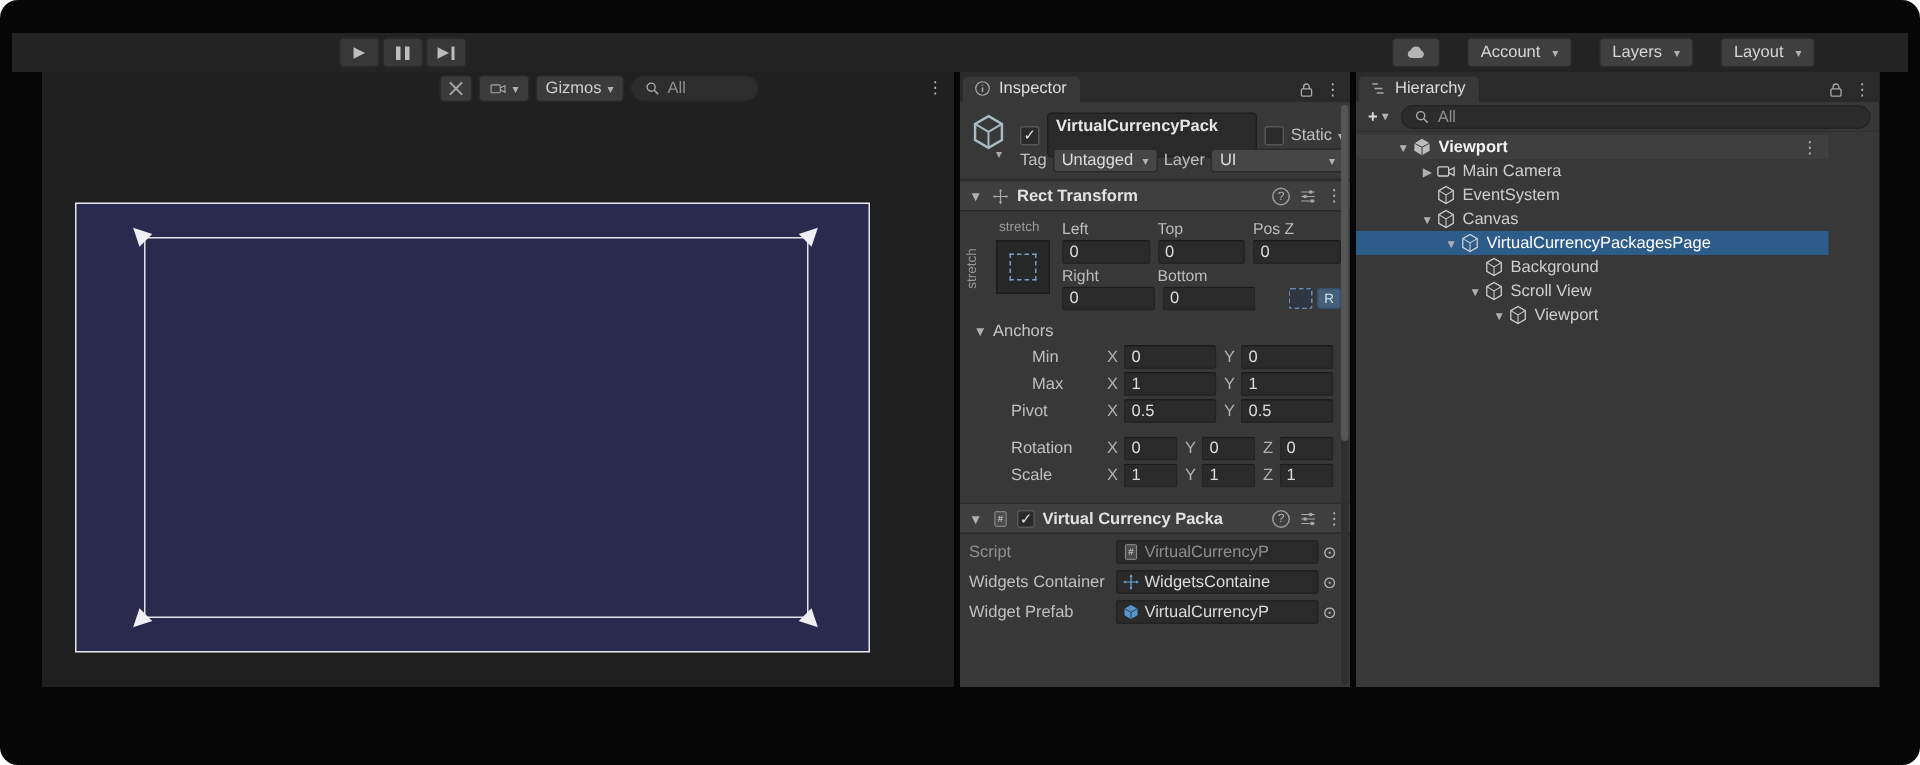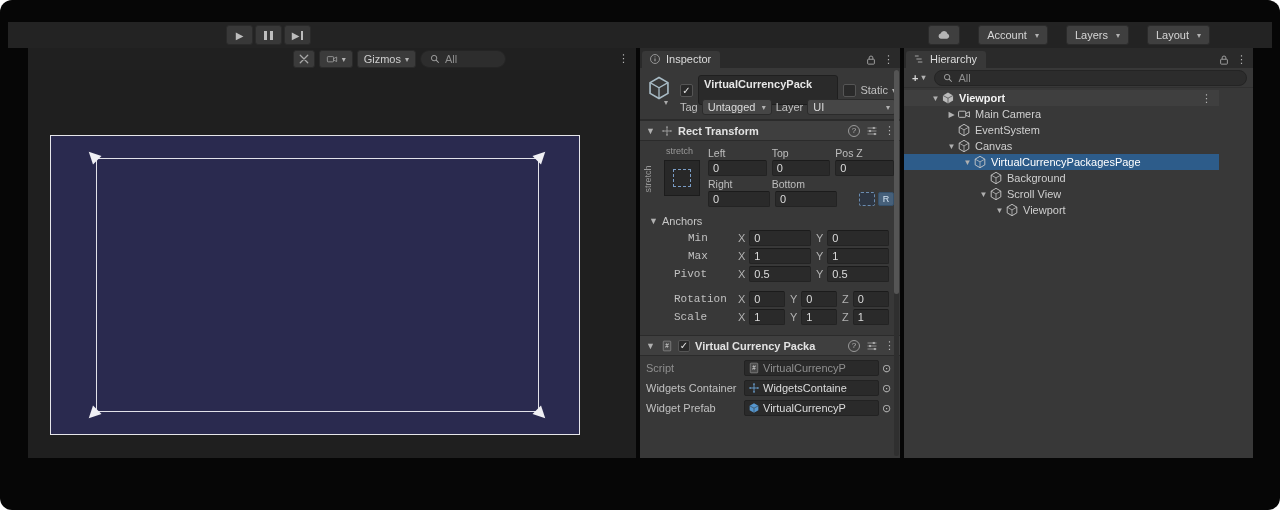--- a/index.html
+++ b/index.html
@@ -75,21 +75,21 @@
   .lbl-row span { flex:1; }
   .fld-row { display:flex; gap:5px; margin-bottom:2px; }
   .f { background:#2a2a2a; border:1px solid #232323; border-top-color:#1b1b1b; border-radius:2px; height:16px; line-height:15px; padding:0 4px; color:#dcdcdc; cursor:text; }
   .fld-row .f { flex:1; }
   .btn-cell { flex:1; display:flex; justify-content:flex-end; gap:3px; align-items:center; }
   .mini-btn { width:16px; height:14px; border-radius:2px; font-size:9px; display:flex; align-items:center; justify-content:center; cursor:pointer; }
   .mini-dash { border:1px dashed #6b8cb0; color:#6b8cb0; background:#2e3642; }
   .mini-r { background:#46607a; color:#d4e4f2; border:1px solid #35506a; }
   .anchors-row { display:flex; align-items:center; gap:3px; margin:5px 0 3px 2px; color:#c6c6c6; }
   .prow { display:flex; align-items:center; margin:2px 0; }
-  .plabel { width:92px; padding-left:28px; color:#c0c0c0; flex:none;font-family:Liberation Mono, monospace; }
+  .plabel { width:92px; padding-left:28px; color:#c0c0c0; flex:none; }
   .plabel.deep { padding-left:42px; }
   .pair { display:flex; align-items:center; gap:4px; width:80px; margin-right:5px; }
   .pair.w3 { width:58px; }
   .axis { color:#b2b2b2; flex:none; }
   .pair .f { flex:1; min-width:0; }
   .gap-top { margin-top:9px; }
 
   .srow { display:flex; align-items:center; margin:4px 6px; }
   .slabel { width:98px; color:#c0c0c0; flex:none; white-space:nowrap; overflow:hidden; }
   .objf { flex:1; min-width:0; height:16px; background:#2a2a2a; border:1px solid #222; border-radius:2px; display:flex; align-items:center; gap:3px; padding:0 3px; white-space:nowrap; overflow:hidden; cursor:pointer; }

